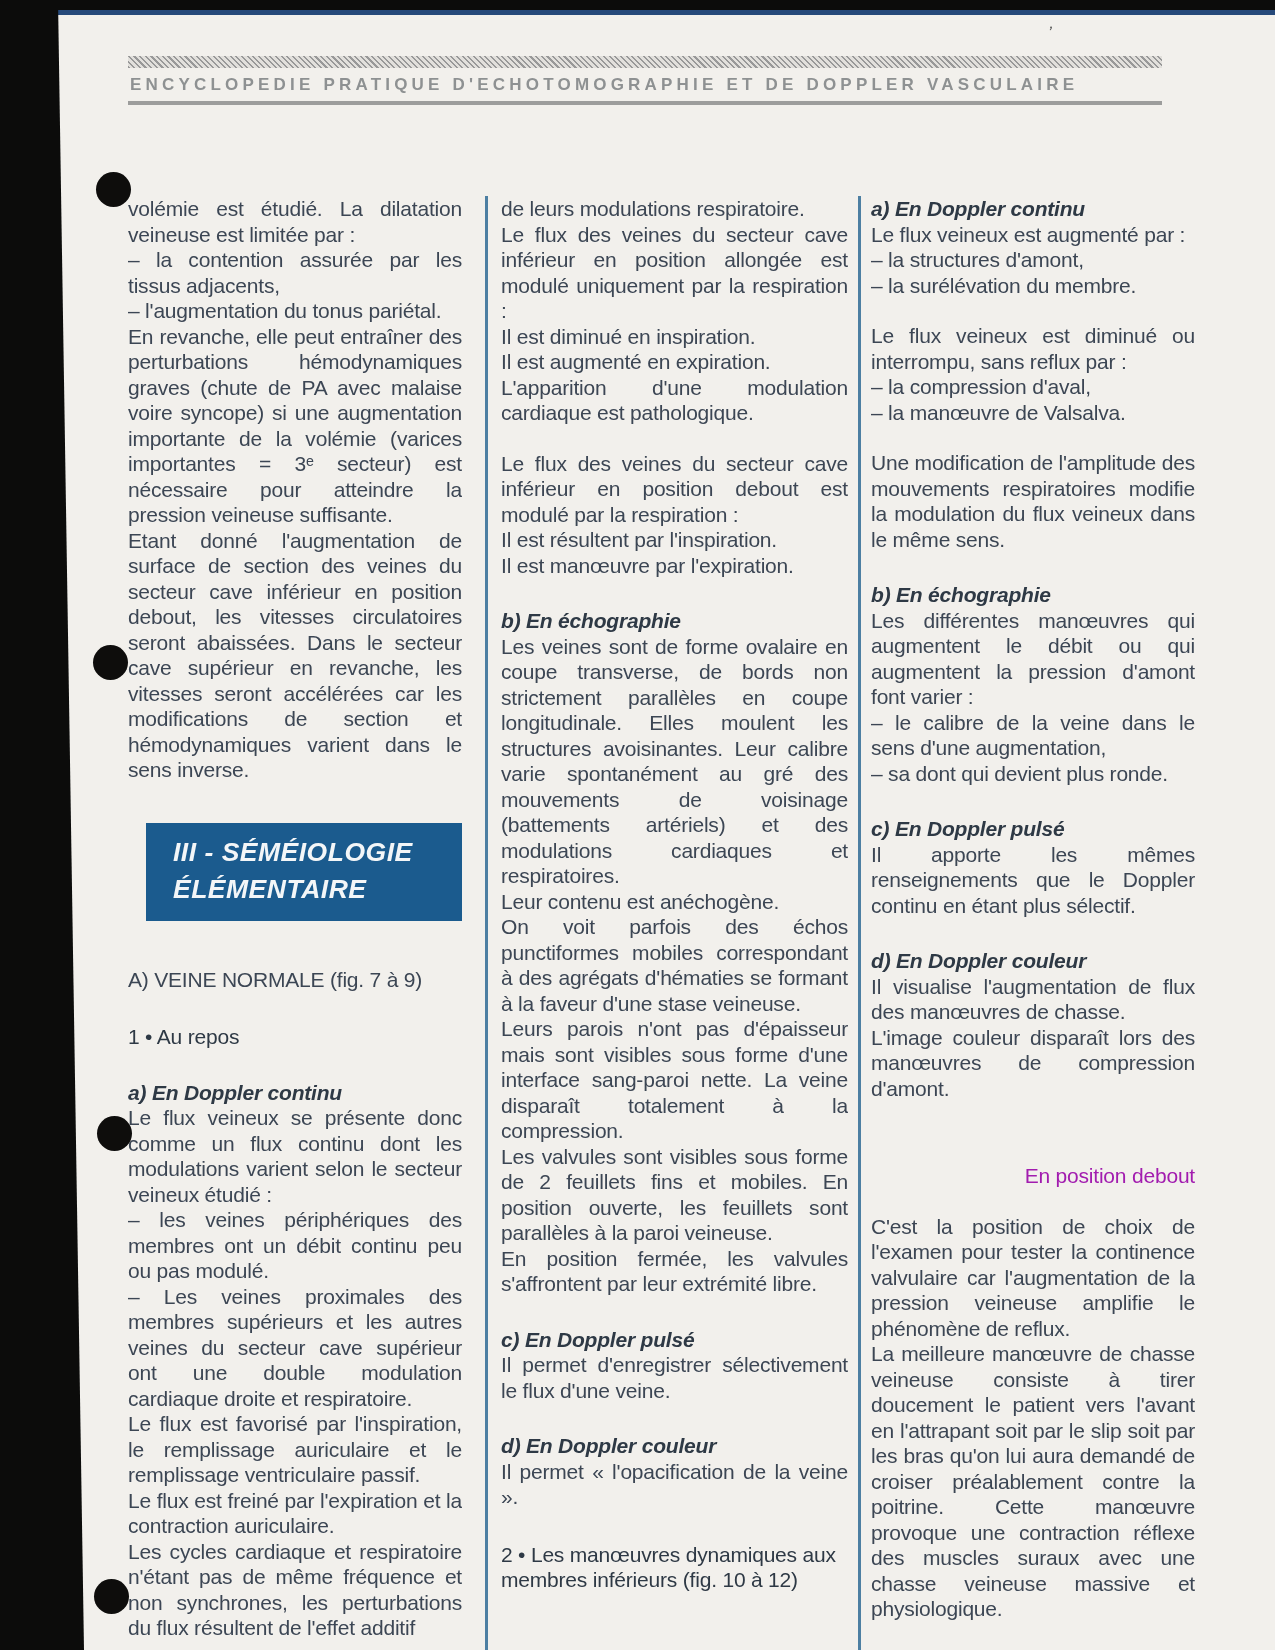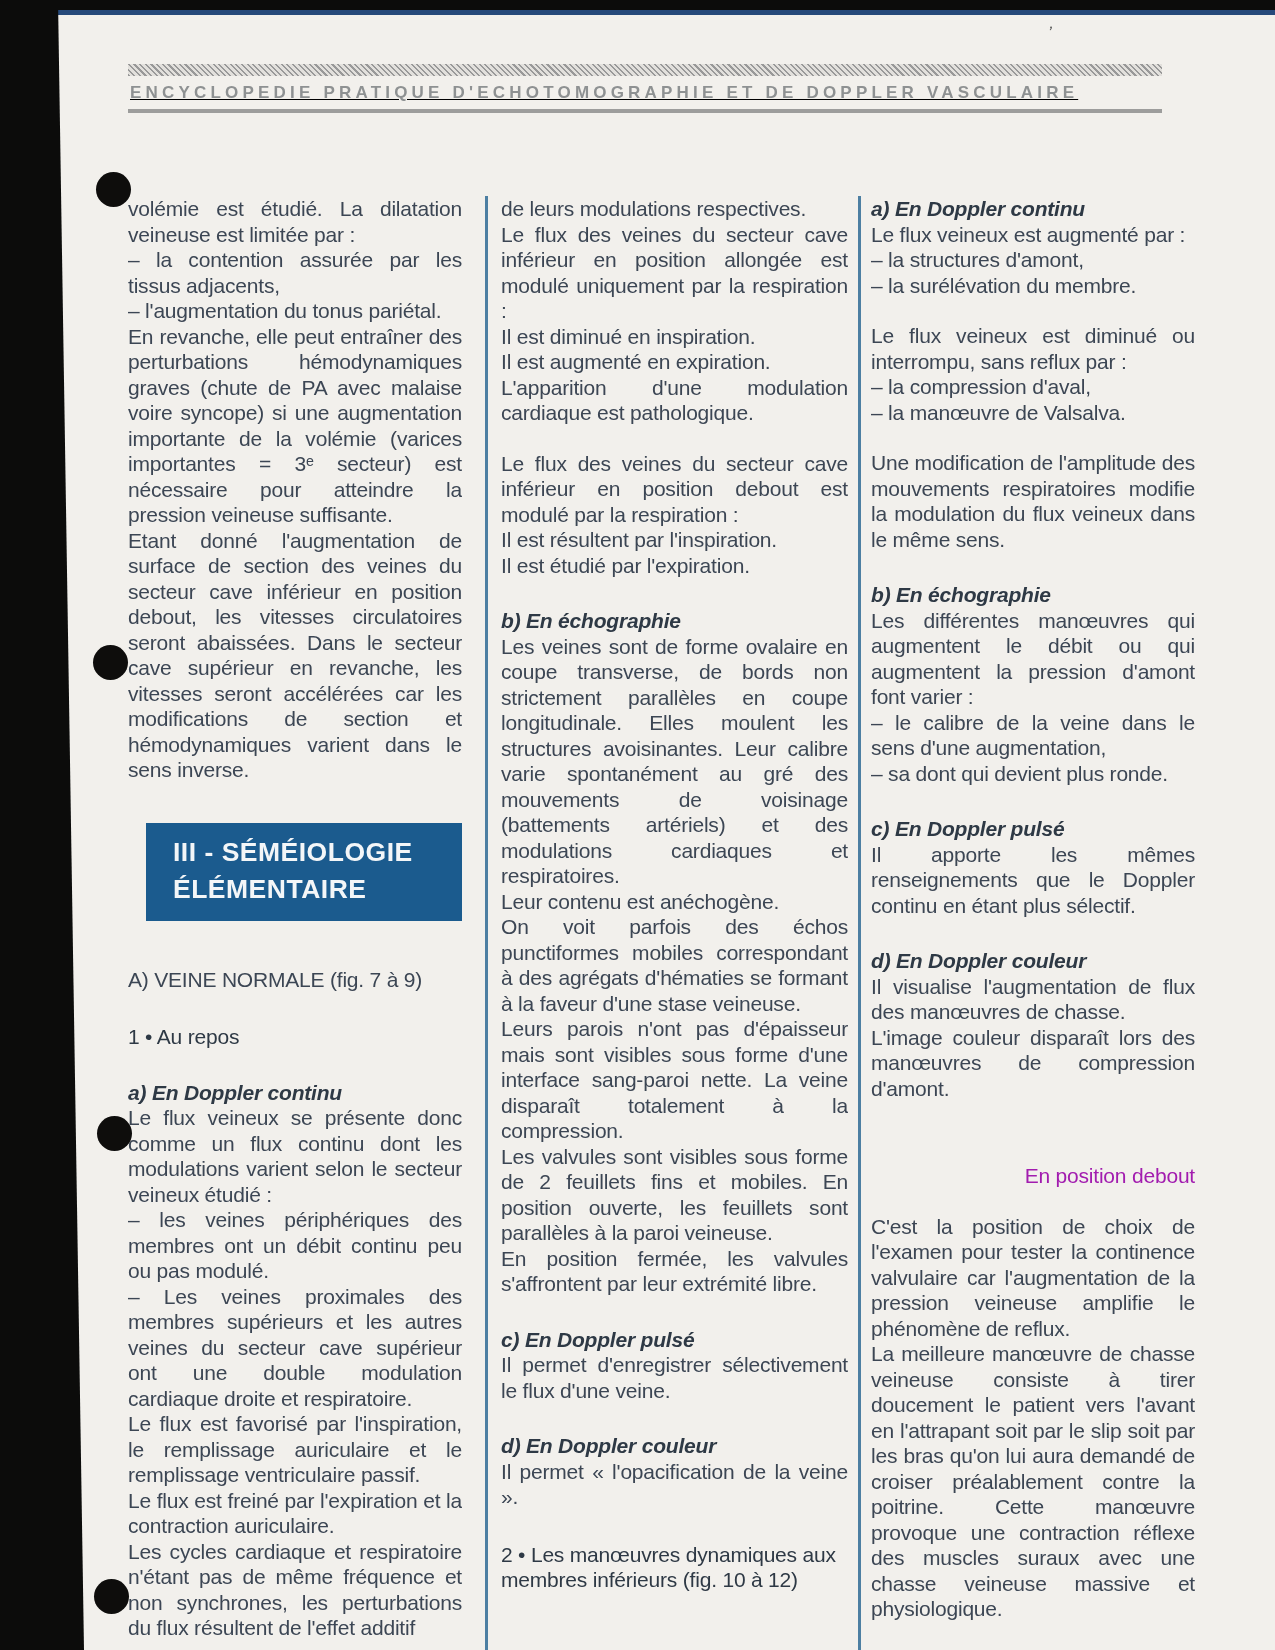--- a/index.html
+++ b/index.html
@@ -36,21 +36,21 @@
   }
   .hole-1 { left:96px;  top:172px; }
   .hole-2 { left:93px;  top:645px; }
   .hole-3 { left:97px;  top:1116px; }
   .hole-4 { left:94px;  top:1579px; }
   .speck {
     position:absolute; left:1048px; top:24px; font-size:16px;
     color:#4a4a4a; transform:rotate(14deg); z-index:4;
   }
   
-  .header { position:absolute; left:128px; top:64px; width:1034px; z-index:3;text-decoration:underline; }
+  .header { position:absolute; left:128px; top:56px; width:1034px; z-index:3; }
   .header-hatch {
     height:12px;
     background:repeating-linear-gradient(45deg,#999 0 1.5px,#e2e0dc 1.5px 4px);
   }
   .header-title {
     font-size:17px; font-weight:bold; letter-spacing:4.2px;
     color:var(--header_gray,#8e9192);
     white-space:nowrap; overflow:hidden;
     padding:7px 0 6px 2px;
   }
@@ -77,20 +77,21 @@
   .h-bold    { font-weight:normal; margin-top:32px; color:#2e3945; }
   .h-bold-biggap { font-weight:normal; margin-top:62px; color:#a21caf;text-align:right; }
   .h-plain   { margin-top:0; }
   .col > :first-child { margin-top:0 !important; }
   .section-box {
     margin:40px 0 46px 18px;
     background:var(--box_blue,#1b5b8e);
     color:#f3f6f8; font-weight:bold;
     font-size:26.5px; line-height:37px; letter-spacing:0.5px;
     padding:11px 8px 13px 27px;
+    font-style:italic;
   }
 </style>
 </head>
 <body>
 
 <div class="scan-page">
   <div class="edge-top"></div>
   <div class="edge-blue"></div>
   <div class="edge-left"></div>
 
@@ -124,28 +125,28 @@
       <p class="h-bold">1 • Au repos</p>
       <p class="h-italic">a) En Doppler continu</p>
       <p class="body">Le flux veineux se présente donc comme un flux continu dont les modulations varient selon le secteur veineux étudié :</p>
       <p class="body">– les veines périphériques des membres ont un débit continu peu ou pas modulé.</p>
       <p class="body">– Les veines proximales des membres supérieurs et les autres veines du secteur cave supérieur ont une double modulation cardiaque droite et respiratoire.</p>
       <p class="body">Le flux est favorisé par l'inspiration, le remplissage auriculaire et le remplissage ventriculaire passif.</p>
       <p class="body">Le flux est freiné par l'expiration et la contraction auriculaire.</p>
       <p class="body">Les cycles cardiaque et respiratoire n'étant pas de même fréquence et non synchrones, les perturbations du flux résultent de l'effet additif</p>
     </div>
   <div class="col col-2">
-      <p class="body">de leurs modulations respectives.</p>
+      <p class="body">de leurs modulations respiratoire.</p>
       <p class="body">Le flux des veines du secteur cave inférieur en position allongée est modulé uniquement par la respiration :</p>
       <p class="body">Il est diminué en inspiration.</p>
       <p class="body">Il est augmenté en expiration.</p>
       <p class="body">L'apparition d'une modulation cardiaque est pathologique.</p>
       <p class="body-gap">Le flux des veines du secteur cave inférieur en position debout est modulé par la respiration :</p>
       <p class="body">Il est résultent par l'inspiration.</p>
-      <p class="body">Il est étudié par l'expiration.</p>
+      <p class="body">Il est manœuvre par l'expiration.</p>
       <p class="h-italic">b) En échographie</p>
       <p class="body">Les veines sont de forme ovalaire en coupe transverse, de bords non strictement parallèles en coupe longitudinale. Elles moulent les structures avoisinantes. Leur calibre varie spontanément au gré des mouvements de voisinage (battements artériels) et des modulations cardiaques et respiratoires.</p>
       <p class="body">Leur contenu est anéchogène.</p>
       <p class="body">On voit parfois des échos punctiformes mobiles correspondant à des agrégats d'hématies se formant à la faveur d'une stase veineuse.</p>
       <p class="body">Leurs parois n'ont pas d'épaisseur mais sont visibles sous forme d'une interface sang-paroi nette. La veine disparaît totalement à la compression.</p>
       <p class="body">Les valvules sont visibles sous forme de 2 feuillets fins et mobiles. En position ouverte, les feuillets sont parallèles à la paroi veineuse.</p>
       <p class="body">En position fermée, les valvules s'affrontent par leur extrémité libre.</p>
       <p class="h-italic">c) En Doppler pulsé</p>
       <p class="body">Il permet d'enregistrer sélectivement le flux d'une veine.</p>
       <p class="h-italic">d) En Doppler couleur</p>

